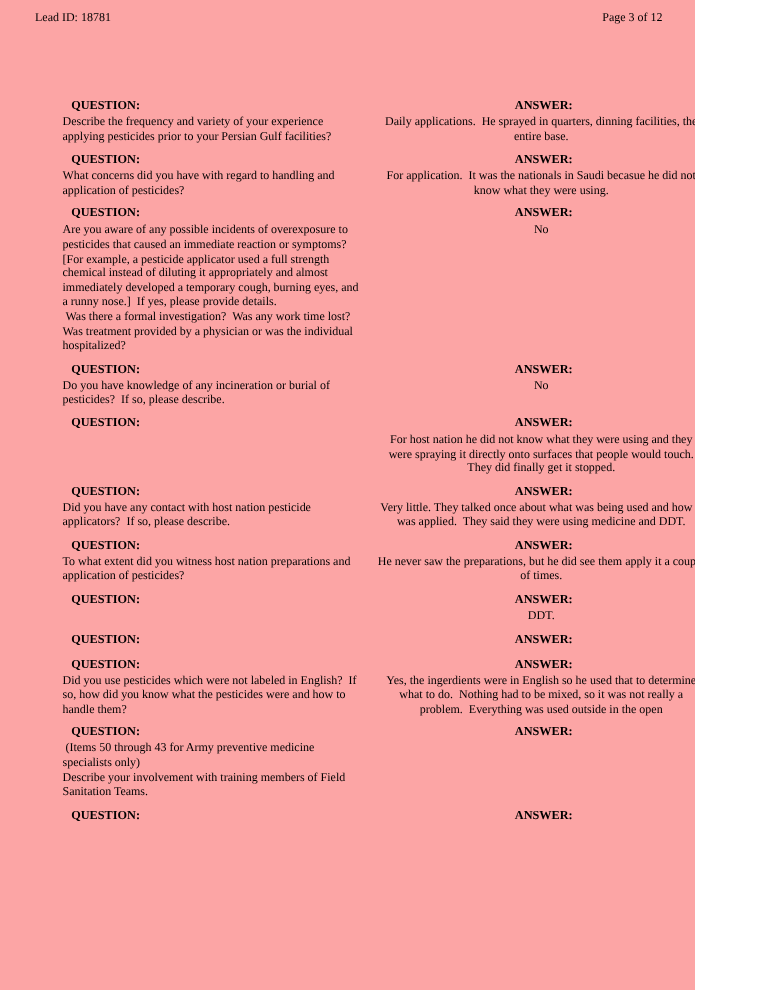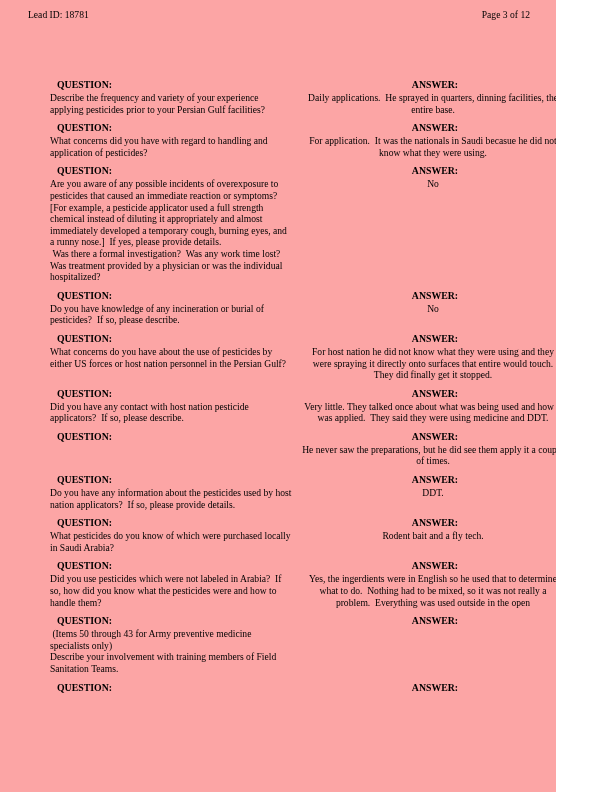--- a/index.html
+++ b/index.html
@@ -107,75 +107,72 @@
     </div>
     <div class="a-cell">
       <div class="a-label">ANSWER:</div>
       <div class="a-text">No</div>
     </div>
   </div>
 
   <div class="qa-row">
     <div class="q-cell">
       <div class="q-label">QUESTION:</div>
-      <div class="q-text">What concerns do you have about the use of pesticides by either US forces or host nation personnel in the Persian Gulf?</div>
-    </div>
-    <div class="a-cell">
-      <div class="a-label">ANSWER:</div>
-      <div class="a-text">For host nation he did not know what they were using and they were spraying it directly onto surfaces that entire would touch.  They did finally get it stopped.</div>
+    </div>
+    <div class="a-cell">
+      <div class="a-label">ANSWER:</div>
+      <div class="a-text">For host nation he did not know what they were using and they were spraying it directly onto surfaces that people would touch.  They did finally get it stopped.</div>
     </div>
   </div>
 
   <div class="qa-row">
     <div class="q-cell">
       <div class="q-label">QUESTION:</div>
       <div class="q-text">Did you have any contact with host nation pesticide applicators?  If so, please describe.</div>
     </div>
     <div class="a-cell">
       <div class="a-label">ANSWER:</div>
       <div class="a-text">Very little. They talked once about what was being used and how it was applied.  They said they were using medicine and DDT.</div>
     </div>
   </div>
 
   <div class="qa-row">
     <div class="q-cell">
       <div class="q-label">QUESTION:</div>
+      <div class="q-text">To what extent did you witness host nation preparations and application of pesticides?</div>
     </div>
     <div class="a-cell">
       <div class="a-label">ANSWER:</div>
       <div class="a-text">He never saw the preparations, but he did see them apply it a couple of times.</div>
     </div>
   </div>
 
   <div class="qa-row">
     <div class="q-cell">
       <div class="q-label">QUESTION:</div>
-      <div class="q-text">Do you have any information about the pesticides used by host nation applicators?  If so, please provide details.</div>
     </div>
     <div class="a-cell">
       <div class="a-label">ANSWER:</div>
       <div class="a-text">DDT.</div>
     </div>
   </div>
 
   <div class="qa-row">
     <div class="q-cell">
       <div class="q-label">QUESTION:</div>
-      <div class="q-text">What pesticides do you know of which were purchased locally in Saudi Arabia?</div>
-    </div>
-    <div class="a-cell">
-      <div class="a-label">ANSWER:</div>
-      <div class="a-text">Rodent bait and a fly tech.</div>
-    </div>
-  </div>
-
-  <div class="qa-row">
-    <div class="q-cell">
-      <div class="q-label">QUESTION:</div>
-      <div class="q-text">Did you use pesticides which were not labeled in Arabia?  If so, how did you know what the pesticides were and how to handle them?</div>
+    </div>
+    <div class="a-cell">
+      <div class="a-label">ANSWER:</div>
+    </div>
+  </div>
+
+  <div class="qa-row">
+    <div class="q-cell">
+      <div class="q-label">QUESTION:</div>
+      <div class="q-text">Did you use pesticides which were not labeled in English?  If so, how did you know what the pesticides were and how to handle them?</div>
     </div>
     <div class="a-cell">
       <div class="a-label">ANSWER:</div>
       <div class="a-text">Yes, the ingerdients were in English so he used that to determine what to do.  Nothing had to be mixed, so it was not really a problem.  Everything was used outside in the open</div>
     </div>
   </div>
 
   <div class="qa-row">
     <div class="q-cell">
       <div class="q-label">QUESTION:</div>

